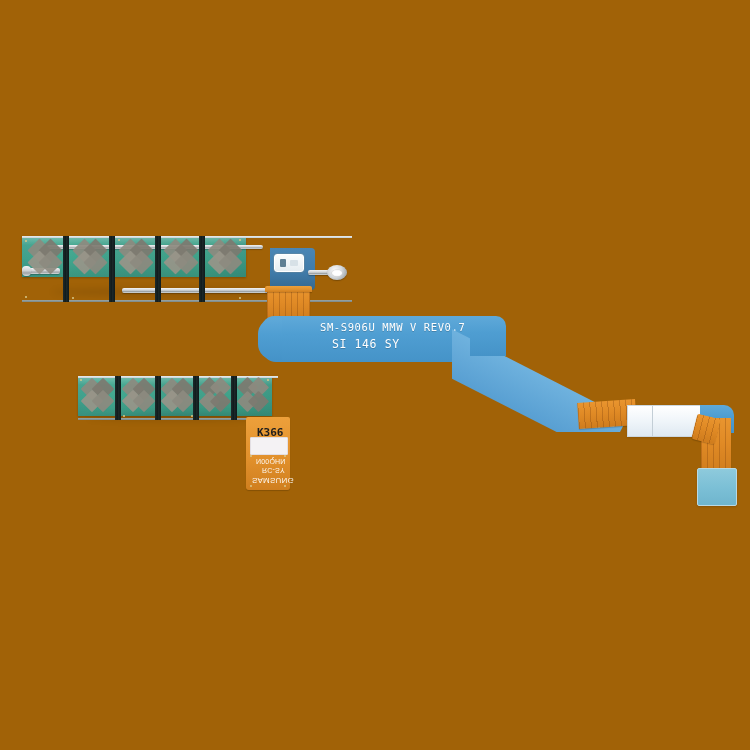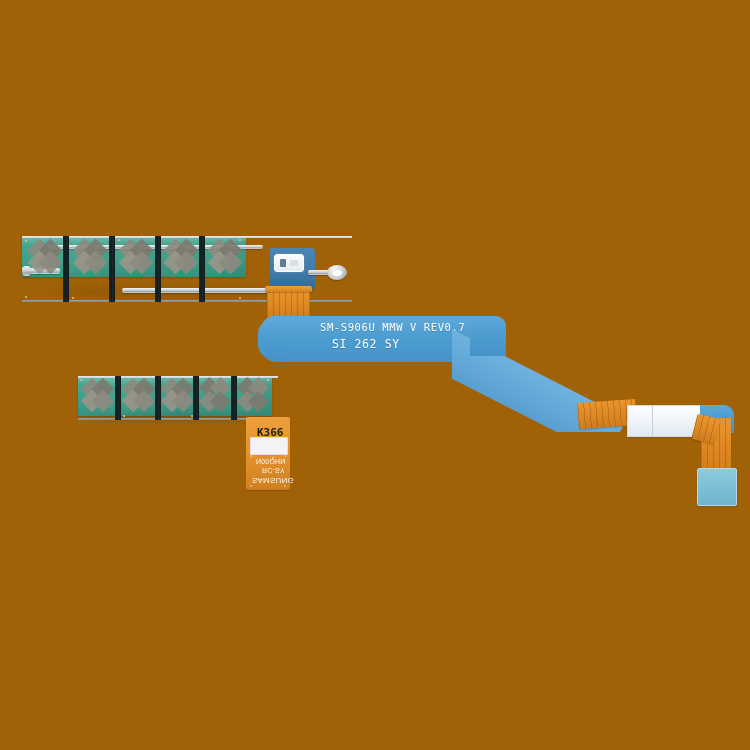--- a/index.html
+++ b/index.html
@@ -286,21 +286,21 @@
   </div>
 
   <div class="flex-orange" style="left:267px; top:288px; width:43px; height:33px; border-radius:0 0 2px 2px;"></div>
   <div class="flex-orange plain" style="left:265px; top:286px; width:47px; height:6px; border-radius:2px 2px 0 0;"></div>
 
   <div class="flex-blue" style="left:262px; top:316px; width:232px; height:46px; border-radius:12px 0 0 14px;"></div>
 
   <div class="flex-blue" style="left:258px; top:318px; width:24px; height:42px; border-radius:16px 0 0 16px;"></div>
 
   <div class="cable-text" style="left:320px; top:321px; font-size:10.5px;">SM-S906U MMW V REV0.7</div>
-  <div class="cable-text" style="left:332px; top:337px; font-size:11.5px;">SI 262 SY</div>
+  <div class="cable-text" style="left:332px; top:337px; font-size:11.5px;">SI 146 SY</div>
 
   <div style="position:absolute; left:452px; top:320px; width:180px; height:112px; overflow:hidden;">
     <div class="flex-blue lighter" style="left:-30px; top:-6px; width:230px; height:44px;
                 transform: rotate(27deg); transform-origin: 0 0;"></div>
   </div>
 
   <div class="flex-blue" style="left:470px; top:316px; width:36px; height:40px; border-radius:0 10px 0 0;"></div>
 
   <div class="flex-orange" style="left:578px; top:401px; width:58px; height:26px; transform:rotate(-4deg);"></div>
 

